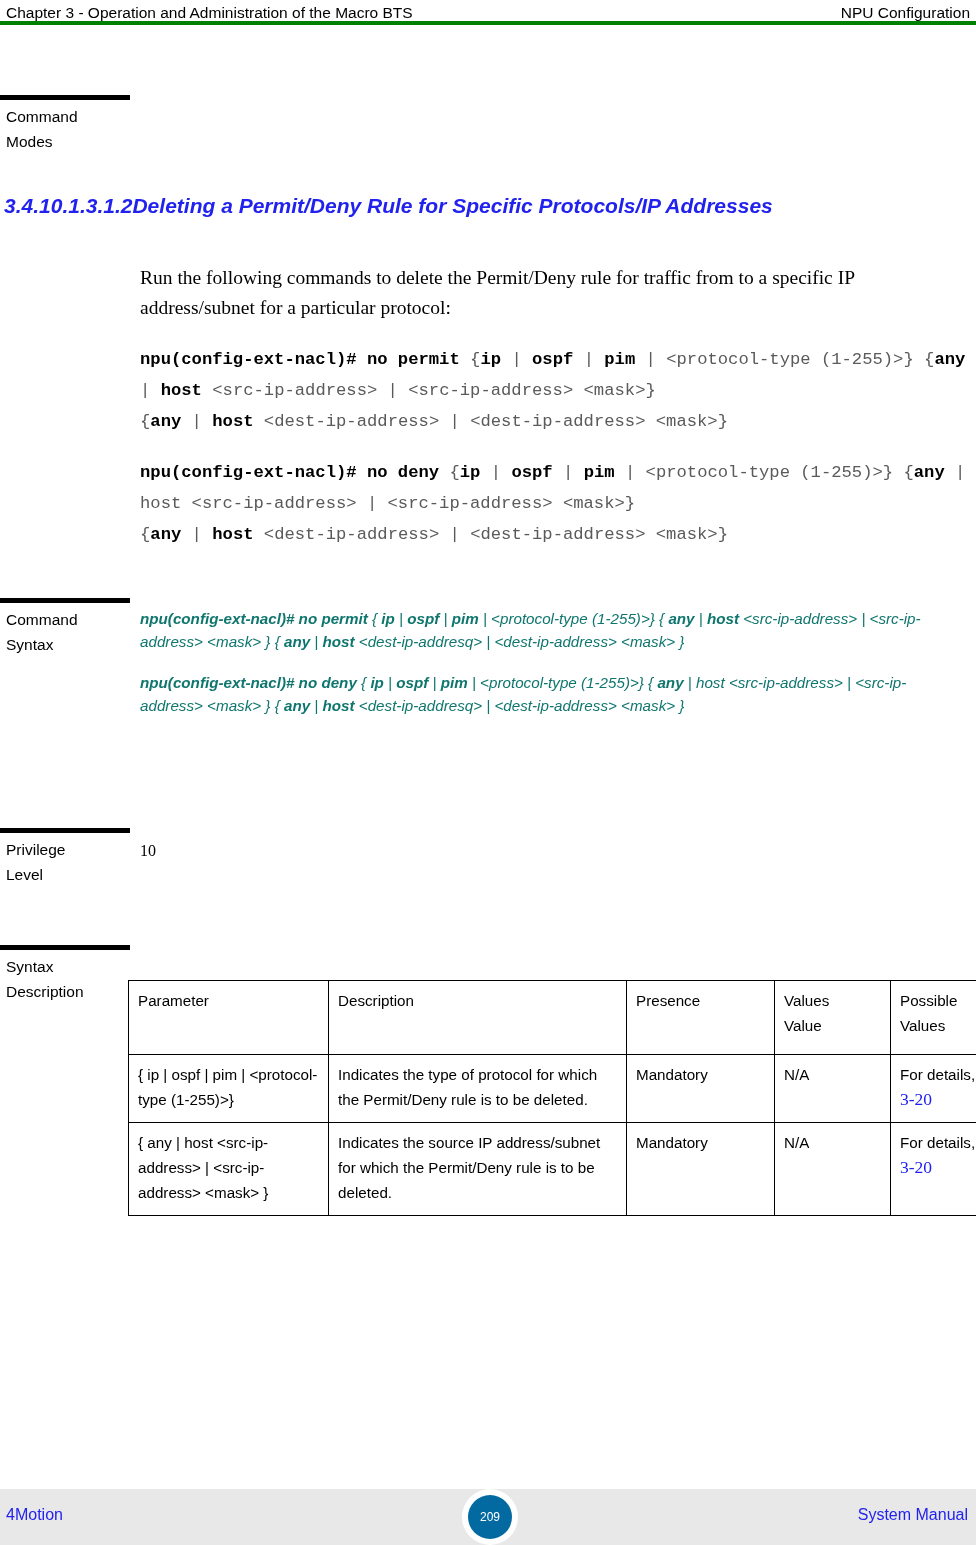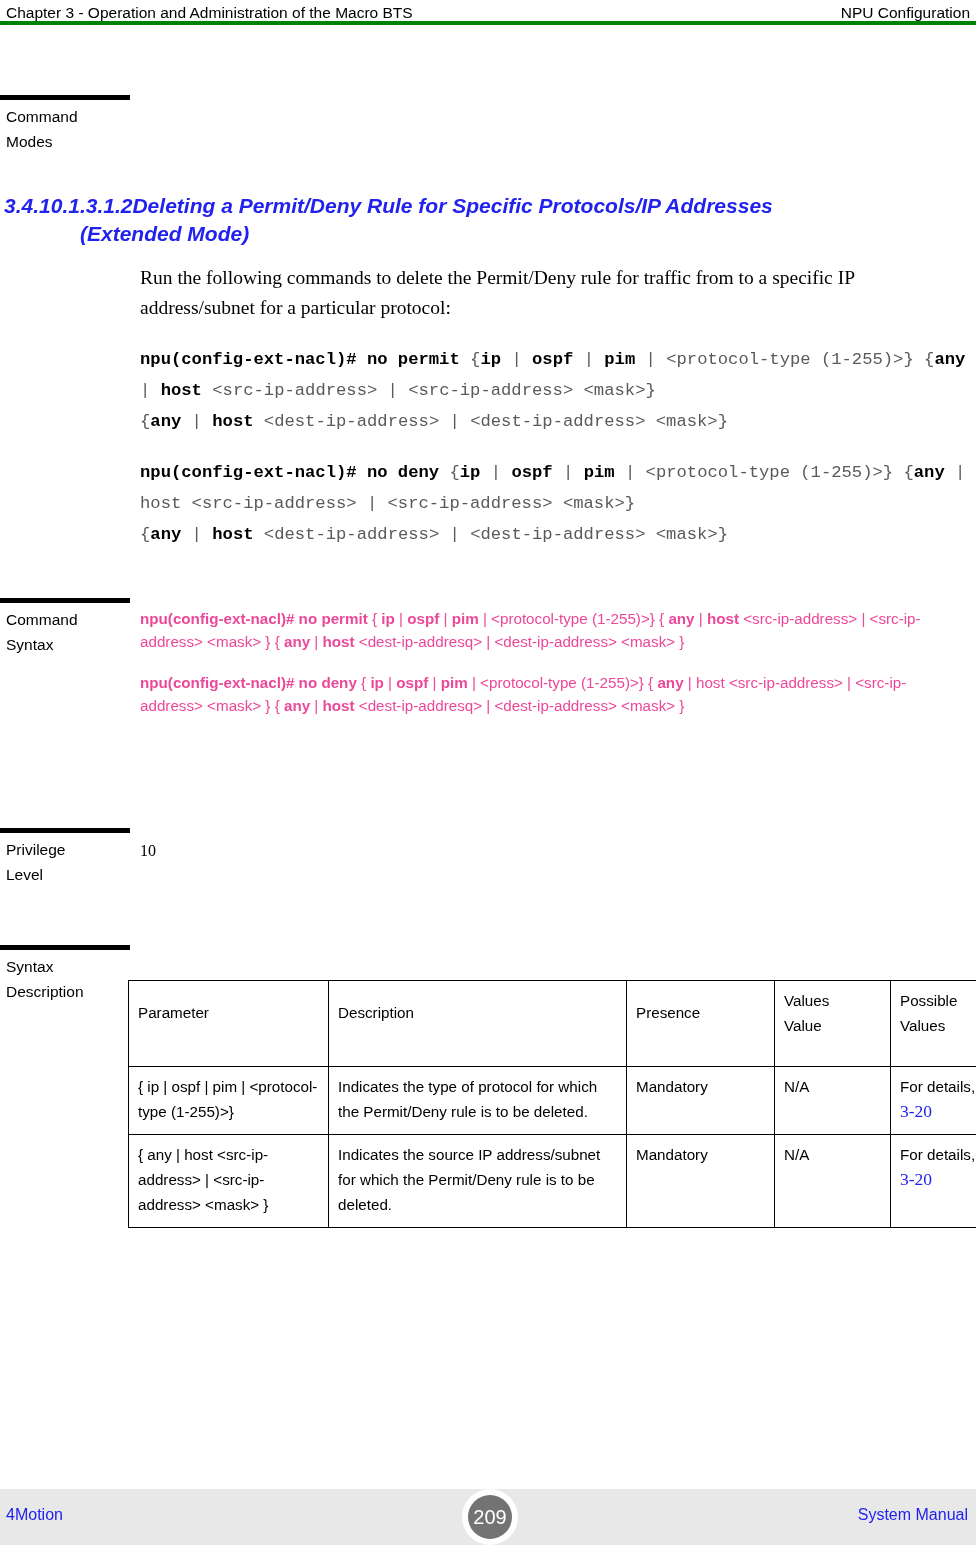--- a/index.html
+++ b/index.html
@@ -113,21 +113,22 @@
     color: #000;
   }
   .cmd-block b { font-weight: bold; }
   .cmd-block .lite { color: #5a5a5a; font-weight: normal; }
 
   
   .syntax-para {
     font-size: 15.2px;
     line-height: 23px;
     margin: 0 8px 18px 0;
-    color: #ec4899;
+    color: #0f766e;
+    font-style: italic;
   }
   .syntax-para b { font-weight: bold; }
 
   
   .mono-val {
     font-family: Liberation Serif, serif;
     font-size: 16px;
     line-height: 22px;
   }
 
@@ -151,21 +152,21 @@
   .param-table .c0 { width: 182px; }
   .param-table .c1 { width: 280px; }
   .param-table .c2 { width: 130px; }
   .param-table .c3 { width: 98px; }
   .param-table .c4 { width: 158px; }
   .xref {
     color: #2222ee;
     font-family: "Liberation Serif", serif;
     font-size: 17.5px;
   }
-  .hdr-cell-pad { min-height: 56px; margin-top: 12px; }
+  .hdr-cell-pad { min-height: 56px; }
 
   
   .page-footer {
     position: absolute;
     left: 0;
     top: 1489px;
     width: 976px;
     height: 56px;
     background: #e8e8e8;
   }
@@ -192,23 +193,23 @@
     border-radius: 50%;
     background: #ffffff;
     display: flex;
     align-items: center;
     justify-content: center;
   }
   .page-badge {
     width: 44px;
     height: 44px;
     border-radius: 50%;
-    background: #737373;
+    background: #0369a1;
     color: #ffffff;
-    font-size: 20px;
+    font-size: 12px;
     display: flex;
     align-items: center;
     justify-content: center;
   }
 </style>
 </head>
 <body>
 
 <div class="page-header">
   <span class="hdr-text">Chapter 3 - Operation and Administration of the Macro BTS</span>
@@ -219,21 +220,20 @@
 <div class="section" style="top:95px;height:80px;">
   <div class="sec-bar"></div>
   <div class="sec-label">
     <div>Command</div>
     <div>Modes</div>
   </div>
 </div>
 
 <div class="sec-heading" style="top:192px;">
   <span class="num">3.4.10.1.3.1.2</span><span>Deleting a Permit/Deny Rule for Specific Protocols/IP Addresses</span>
-  <span class="cont">(Extended Mode)</span>
 </div>
 
 <div class="body-para" style="top:263px;">Run the following commands to delete the Permit/Deny rule for traffic from to a specific IP address/subnet for a particular protocol:</div>
 
 <div class="cmd-block" style="top:344px;"><b>npu(config-ext-nacl)# no permit</b> <span class="lite">{</span><b>ip</b> <span class="lite">|</span> <b>ospf</b> <span class="lite">|</span> <b>pim</b> <span class="lite">| &lt;protocol-type (1-255)&gt;} {</span><b>any</b> <span class="lite">|</span> <b>host</b> <span class="lite">&lt;src-ip-address&gt; | &lt;src-ip-address&gt; &lt;mask&gt;}
 {</span><b>any</b> <span class="lite">|</span> <b>host</b> <span class="lite">&lt;dest-ip-address&gt; | &lt;dest-ip-address&gt; &lt;mask&gt;}</span></div>
 
 <div class="cmd-block" style="top:457px;"><b>npu(config-ext-nacl)# no deny</b> <span class="lite">{</span><b>ip</b> <span class="lite">|</span> <b>ospf</b> <span class="lite">|</span> <b>pim</b> <span class="lite">| &lt;protocol-type (1-255)&gt;} {</span><b>any</b> <span class="lite">| host &lt;src-ip-address&gt; | &lt;src-ip-address&gt; &lt;mask&gt;}
 {</span><b>any</b> <span class="lite">|</span> <b>host</b> <span class="lite">&lt;dest-ip-address&gt; | &lt;dest-ip-address&gt; &lt;mask&gt;}</span></div>
 

